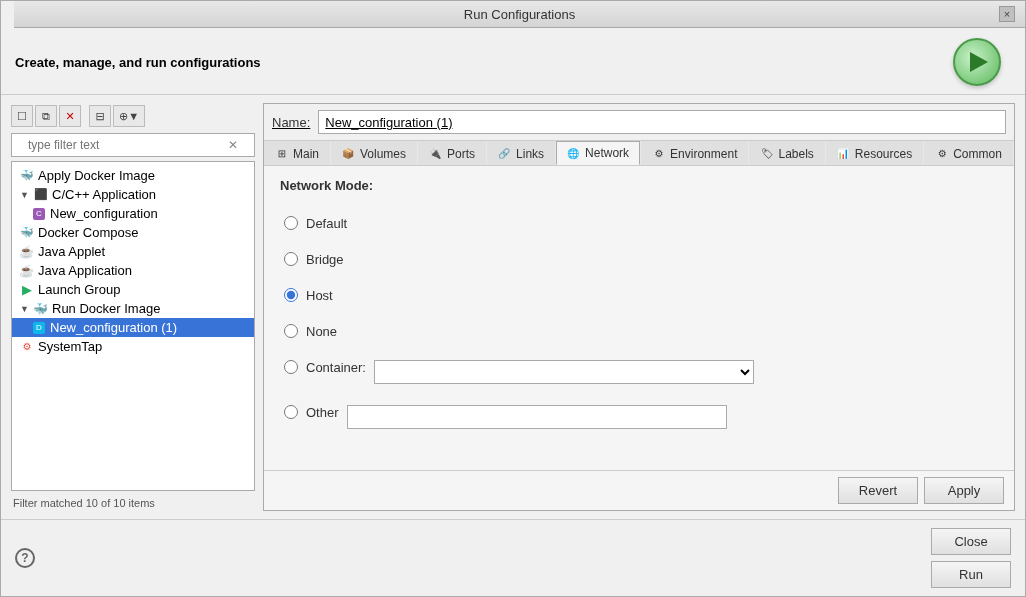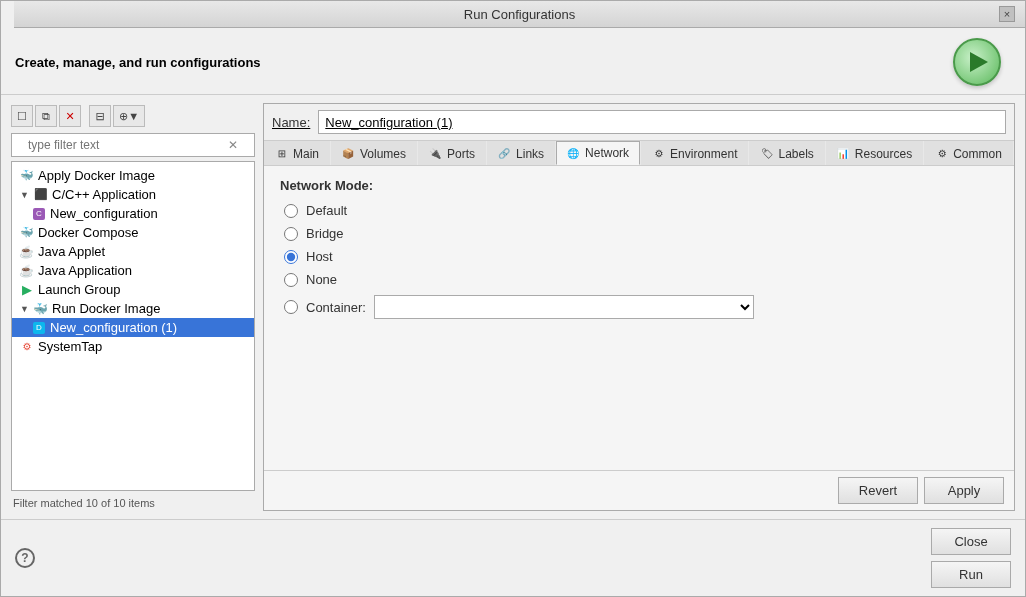--- a/index.html
+++ b/index.html
@@ -247,22 +247,22 @@
       color: #333;
     }
     .radio-group {
       display: flex;
       flex-direction: column;
       gap: 8px;
       padding-left: 4px;
     }
     .radio-row {
       display: flex;
-      align-items: center;
       gap: 8px;
+      margin-top: 13px;
     }
     .radio-input {
       width: 14px;
       height: 14px;
       cursor: pointer;
       accent-color: #3874d8;
     }
     .radio-label {
       font-size: 13px;
       color: #333;
@@ -510,20 +510,25 @@
           </div>
 
           <div class="radio-row">
             <input type="radio" name="network-mode" class="radio-input" style="">
             <span class="radio-label">Container:</span>
             <select class="container-dropdown">
               <option value=""></option>
             </select>
           </div>
 
+          <div class="radio-row">
+            <input type="radio" name="network-mode" class="radio-input" style="">
+            <span class="radio-label">Other</span>
+            <input type="text" class="other-input" value="" style="">
+          </div>
 
         </div>
       </div>
 
       <div class="button-row-top">
         <button class="btn">Revert</button>
         <button class="btn">Apply</button>
       </div>
     </div>
 

